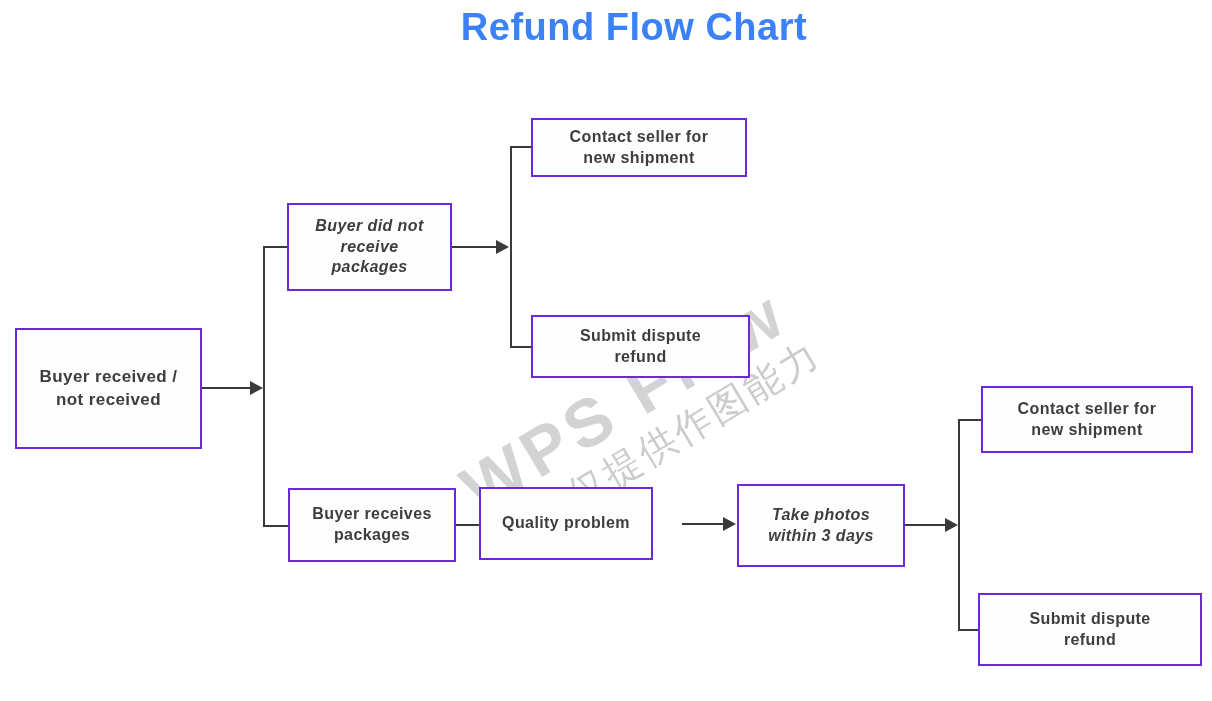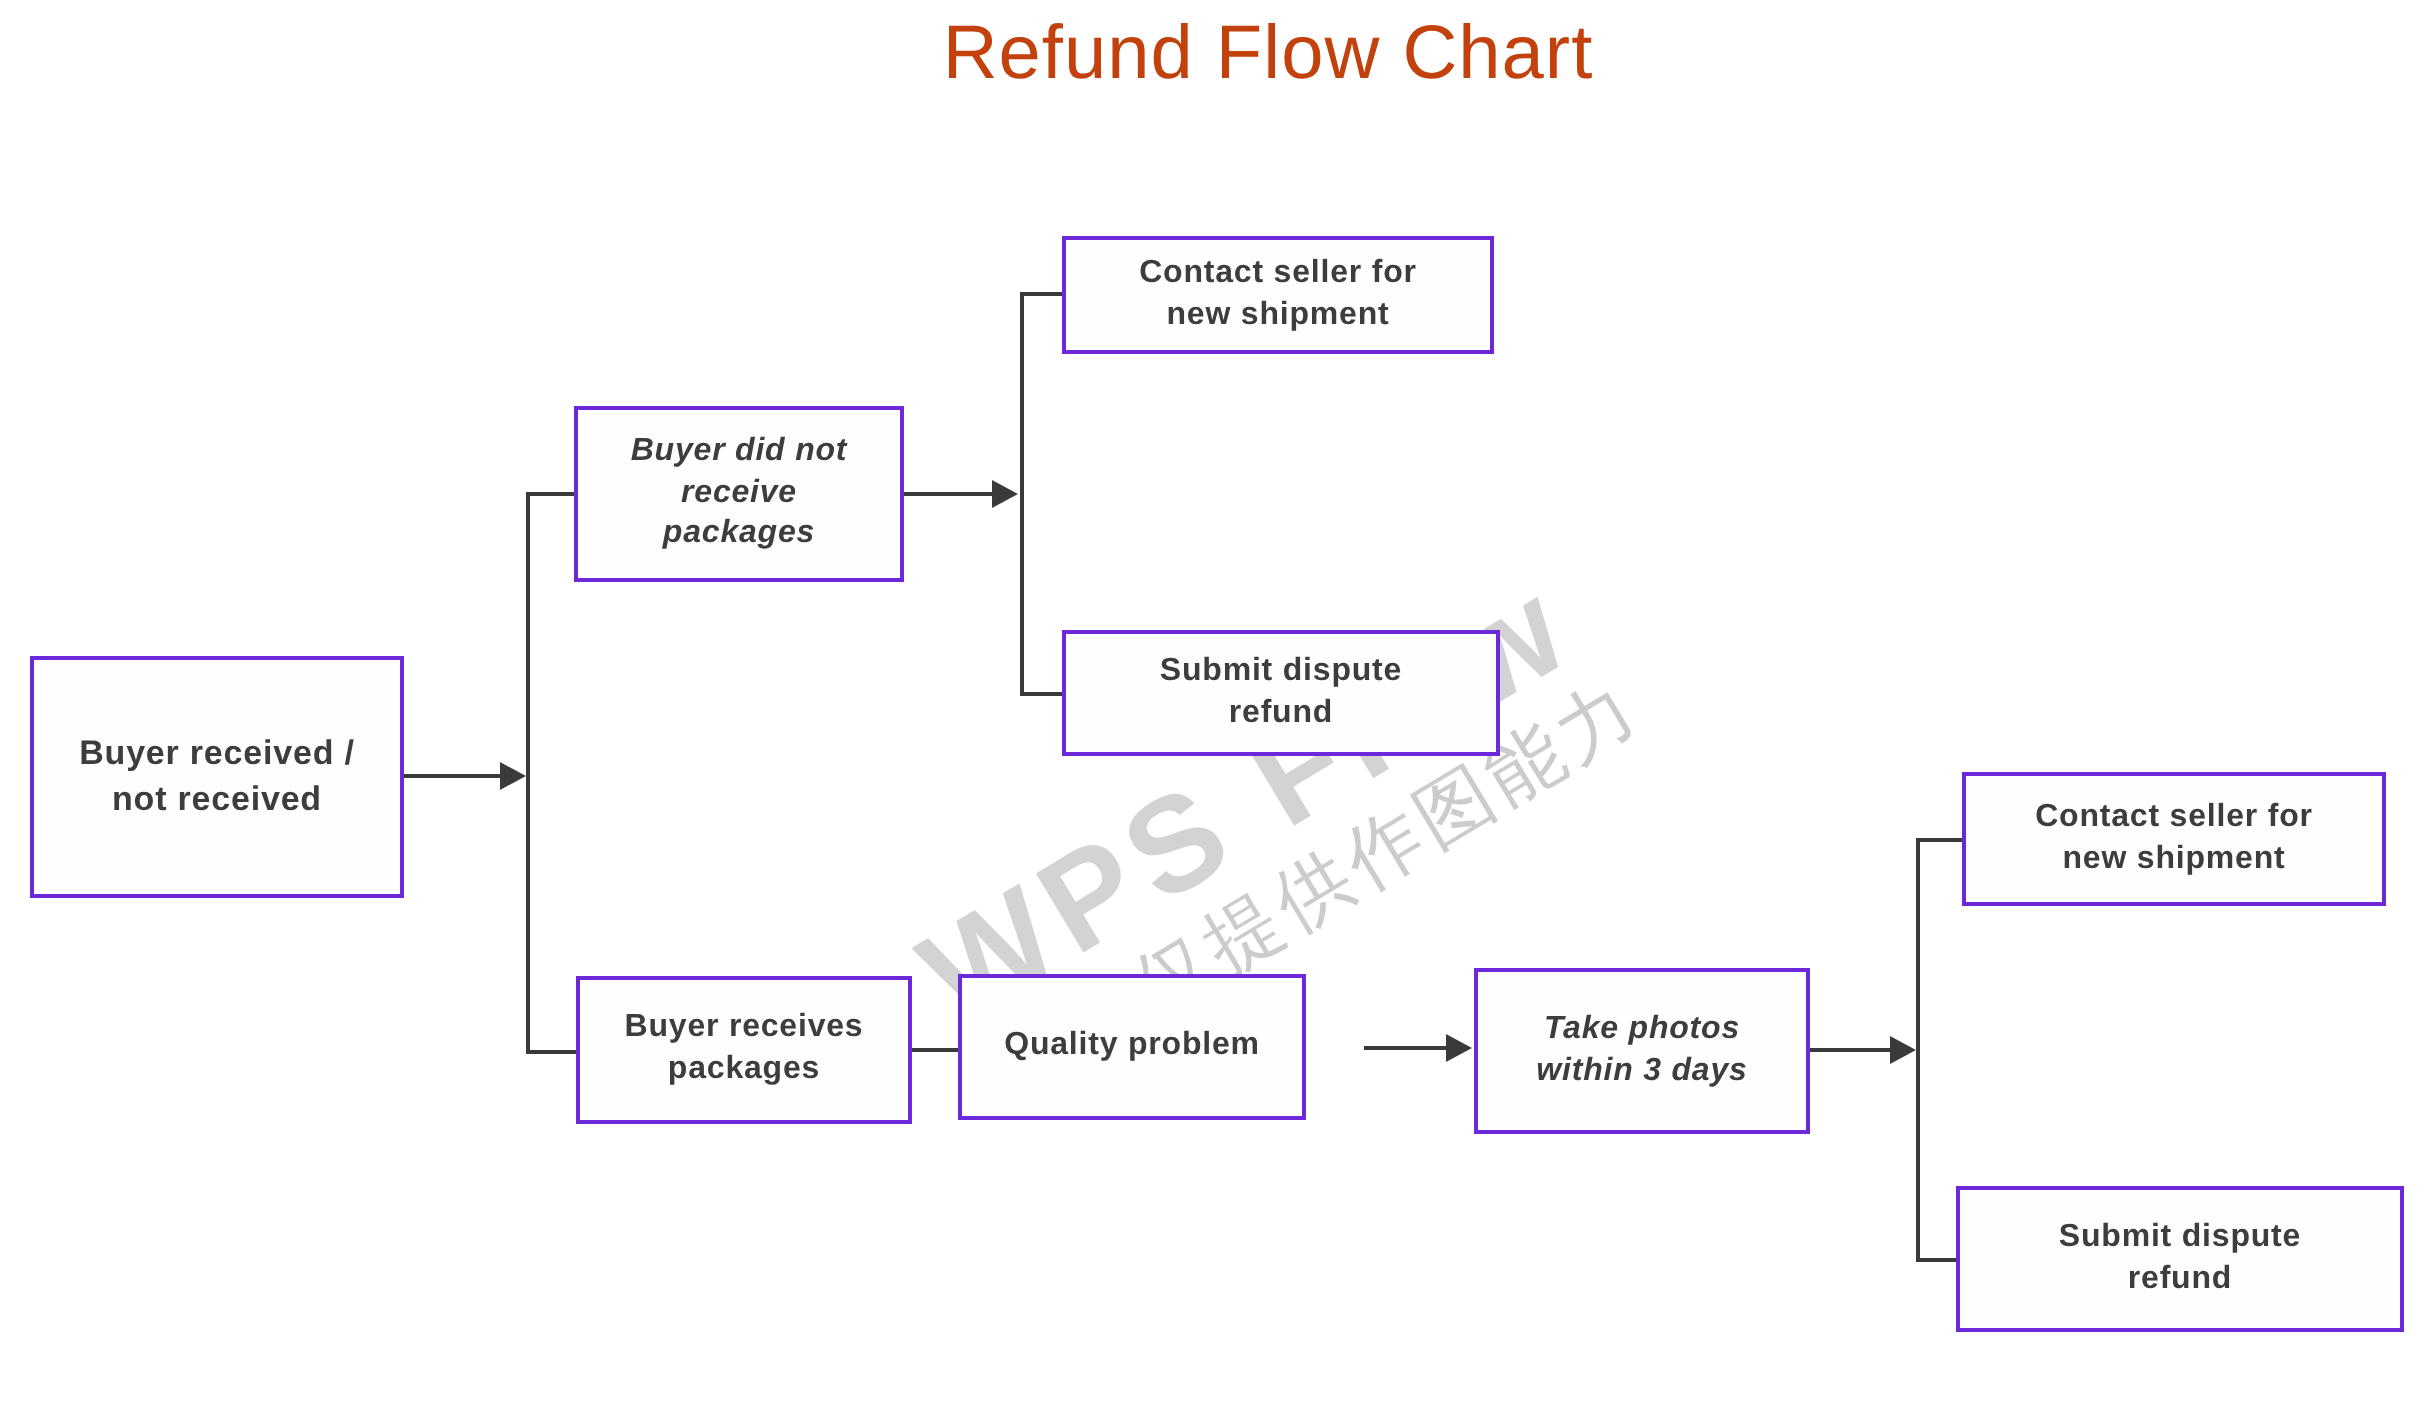--- a/index.html
+++ b/index.html
@@ -13,22 +13,22 @@
     font-family: "Liberation Sans", "DejaVu Sans", sans-serif;
   }
   .title {
     position: absolute;
     top: 6px;
     left: 0;
     width: 100%;
     padding-left: 56px;
     text-align: center;
     font-size: 38px;
-    font-weight: 400;
-    color: #c2410c;
+    font-weight: 700;
+    color: #3b82f6;
     letter-spacing: 0.5px;
   }
   .watermark {
     position: absolute;
     left: 360px;
     top: 302px;
     width: 550px;
     height: 235px;
     transform: rotate(-31deg);
     display: flex;

